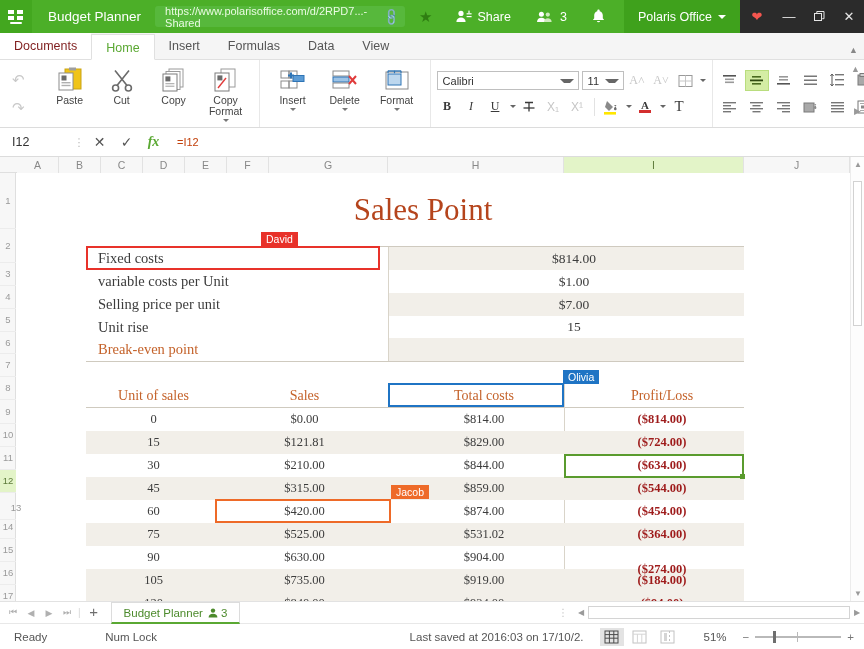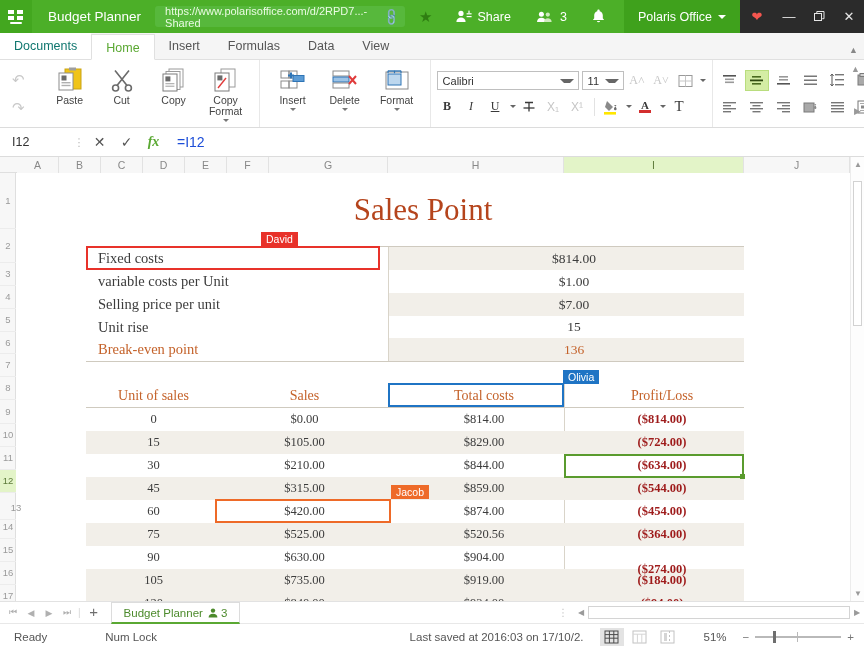--- a/index.html
+++ b/index.html
@@ -31,21 +31,21 @@
   .tb-acct { background:#3fa11c; color:#fff; font-size:12.5px; display:flex; align-items:center; padding:0 14px; }
   .caret-dn { display:inline-block; margin-left:6px; border-left:4px solid transparent; border-right:4px solid transparent; border-top:4px solid #fff; }
   .wincontrols { background:#2b2b2b; display:flex; align-items:center; }
   .wc { width:30px; height:33px; display:flex; align-items:center; justify-content:center; color:#e6e6e6; font-size:13px; }
   .wc.heart { color:#f4564f; font-size:13px; width:34px; }
   .svgi { display:block; }
 
   
   .menubar { height:27px; background:#f5f5f5; border-bottom:1px solid #e0e0e0; display:flex; align-items:flex-end; flex:none; position:relative; }
   .mtab { height:26px; line-height:26px; padding:0 14px; font-size:12.5px; color:#555; }
-  .mtab.docs { background:#fff; color:#0f766e; }
+  .mtab.docs { background:#fff; color:#7f1d1d; }
   .mtab.active { background:#fff; color:#5aa832; border-top:1px solid #e0e0e0; border-left:1px solid #e0e0e0; border-right:1px solid #e0e0e0; border-bottom:1px solid #fff; margin-bottom:-1px; }
   .menu-collapse { position:absolute; right:6px; bottom:4px; color:#888; font-size:9px; }
 
   
   .ribbon { height:68px; background:#fff; border-bottom:1px solid #dcdcdc; display:flex; align-items:stretch; flex:none; position:relative; }
   .rgroup { display:flex; align-items:center; padding:0 7px; border-right:1px solid #e8e8e8; height:100%; }
   .undo-col { display:flex; flex-direction:column; justify-content:center; gap:13px; padding:0 12px; }
   .undo-ic { color:#c9c9c9; font-size:15px; line-height:1; }
   .bigbtn { width:52px; display:flex; flex-direction:column; align-items:center; justify-content:flex-start; padding-top:6px; height:100%; }
   .bigbtn .ic { height:26px; display:flex; align-items:flex-end; }
@@ -68,21 +68,21 @@
   .ribbon-more { position:absolute; right:3px; top:46px; color:#999; font-size:9px; }
   .ribbon-collapse { position:absolute; right:4px; top:4px; color:#999; font-size:9px; }
 
   
   .fbar { height:29px; background:#fff; border-bottom:1px solid #dcdcdc; display:flex; align-items:center; flex:none; }
   .namebox { width:72px; padding-left:12px; font-size:12.5px; color:#333; }
   .fb-dots { color:#bbb; font-size:11px; letter-spacing:0; width:14px; text-align:center; }
   .fb-ic { width:27px; text-align:center; font-size:14px; color:#555; }
   .fb-ic.chk { color:#555; }
   .fb-ic.fx { color:#5aa832; font-style:italic; font-family:"Liberation Serif", serif; font-weight:bold; font-size:14px; }
-  .fb-input { flex:1; padding-left:10px; font-size:14px; color:#1d4ed8; }
+  .fb-input { flex:1; padding-left:10px; font-size:11px; color:#c2410c; }
 
   
   .sheetwrap { flex:1; position:relative; overflow:hidden; background:#fff; }
   .colhdr { position:absolute; left:0; top:0; height:16px; width:100%; background:#f7f7f7; border-bottom:1px solid #dfdfdf; }
   .colhdr .ch { position:absolute; top:0; height:16px; line-height:16px; text-align:center; font-size:10.5px; color:#888;
                 border-right:1px solid #e2e2e2; background:#f7f7f7; }
   .colhdr .ch.sel { background:#e3f4c8; color:#5d7a3a; }
   .corner { position:absolute; left:0; top:0; width:16px; height:16px; background:#f7f7f7; border-right:1px solid #dfdfdf; border-bottom:1px solid #dfdfdf; }
   .rowhdr { position:absolute; left:0; top:16px; width:16px; bottom:0; background:#f7f7f7; border-right:1px solid #dfdfdf; }
   .rowhdr .rh { position:absolute; left:0; width:16px; text-align:center; font-size:9.5px; color:#9a9a9a;
@@ -529,21 +529,20 @@
       <div class="cellbox lbl" style="left:73px; top:73px; width:290px; height:23px; line-height:23px;">Fixed costs</div>
       <div class="cellbox lbl" style="left:73px; top:96px; width:290px; height:23px; line-height:23px;">variable costs per Unit</div>
       <div class="cellbox lbl" style="left:73px; top:119px; width:290px; height:23px; line-height:23px;">Selling price per unit</div>
       <div class="cellbox lbl" style="left:73px; top:142px; width:290px; height:22px; line-height:22px;">Unit rise</div>
       <div class="cellbox lbl accent" style="left:73px; top:164px; width:290px; height:23px; line-height:23px;">Break-even point</div>
 
       <div class="cellbox val" style="left:371px; top:73px; width:356px; height:23px; line-height:23px;">$814.00</div>
       <div class="cellbox val" style="left:371px; top:96px; width:356px; height:23px; line-height:23px;">$1.00</div>
       <div class="cellbox val" style="left:371px; top:119px; width:356px; height:28px; line-height:23px;">$7.00</div>
       <div class="cellbox val" style="left:371px; top:142px; width:356px; height:22px; line-height:22px;">15</div>
-      <div class="cellbox val accent" style="left:371px; top:164px; width:356px; height:23px; line-height:23px;">136</div>
 
       <div class="tline" style="left:69px; top:233px; width:658px;"></div>
       <div class="vline" style="left:547px; top:210px; height:225px;"></div>
 
       <div class="banded" style="left:69px; top:257px; width:658px; height:23px;"></div>
       <div class="banded" style="left:69px; top:303px; width:658px; height:23px;"></div>
       <div class="banded" style="left:69px; top:349px; width:658px; height:23px;"></div>
       <div class="banded" style="left:69px; top:395px; width:658px; height:23px;"></div>
       <div class="banded" style="left:69px; top:418px; width:658px; height:22px;"></div>
 
@@ -551,42 +550,42 @@
       <div class="cellbox hdr-cell" style="left:188px; top:210px; width:183px; height:23px; line-height:23px;">Sales</div>
       <div class="cellbox hdr-cell" style="left:371px; top:210px; width:176px; height:23px; line-height:23px;">Total costs</div>
       <div class="cellbox hdr-cell" style="left:547px; top:210px; width:180px; height:23px; line-height:23px;">Profit/Loss</div>
 
       <div class="cellbox num" style="left:69px;  top:234px; width:119px; height:23px; line-height:23px;">0</div>
       <div class="cellbox num" style="left:188px; top:234px; width:183px; height:23px; line-height:23px;">$0.00</div>
       <div class="cellbox num" style="left:371px; top:234px; width:176px; height:23px; line-height:23px;">$814.00</div>
       <div class="cellbox loss" style="left:547px; top:234px; width:180px; height:23px; line-height:23px;">($814.00)</div>
 
       <div class="cellbox num" style="left:69px;  top:257px; width:119px; height:23px; line-height:23px;">15</div>
-      <div class="cellbox num" style="left:188px; top:257px; width:183px; height:23px; line-height:23px;">$105.00</div>
+      <div class="cellbox num" style="left:188px; top:257px; width:183px; height:23px; line-height:23px;">$121.81</div>
       <div class="cellbox num" style="left:371px; top:257px; width:176px; height:23px; line-height:23px;">$829.00</div>
       <div class="cellbox loss" style="left:547px; top:257px; width:180px; height:40px; line-height:23px;">($724.00)</div>
 
       <div class="cellbox num" style="left:69px;  top:280px; width:119px; height:23px; line-height:23px;">30</div>
       <div class="cellbox num" style="left:188px; top:280px; width:183px; height:23px; line-height:23px;">$210.00</div>
       <div class="cellbox num" style="left:371px; top:280px; width:176px; height:23px; line-height:23px;">$844.00</div>
       <div class="cellbox loss" style="left:547px; top:280px; width:180px; height:23px; line-height:23px;">($634.00)</div>
 
       <div class="cellbox num" style="left:69px;  top:303px; width:119px; height:23px; line-height:23px;">45</div>
       <div class="cellbox num" style="left:188px; top:303px; width:183px; height:23px; line-height:23px;">$315.00</div>
       <div class="cellbox num" style="left:371px; top:303px; width:176px; height:23px; line-height:23px;">$859.00</div>
       <div class="cellbox loss" style="left:547px; top:303px; width:180px; height:23px; line-height:23px;">($544.00)</div>
 
       <div class="cellbox num" style="left:69px;  top:326px; width:119px; height:37px; line-height:23px;">60</div>
       <div class="cellbox num" style="left:188px; top:326px; width:183px; height:23px; line-height:23px;">$420.00</div>
       <div class="cellbox num" style="left:371px; top:326px; width:176px; height:23px; line-height:23px;">$874.00</div>
       <div class="cellbox loss" style="left:547px; top:326px; width:180px; height:23px; line-height:23px;">($454.00)</div>
 
       <div class="cellbox num" style="left:69px;  top:349px; width:119px; height:23px; line-height:23px;">75</div>
       <div class="cellbox num" style="left:188px; top:349px; width:183px; height:23px; line-height:23px;">$525.00</div>
-      <div class="cellbox num" style="left:371px; top:349px; width:176px; height:23px; line-height:23px;">$520.56</div>
+      <div class="cellbox num" style="left:371px; top:349px; width:176px; height:23px; line-height:23px;">$531.02</div>
       <div class="cellbox loss" style="left:547px; top:349px; width:180px; height:23px; line-height:23px;">($364.00)</div>
 
       <div class="cellbox num" style="left:69px;  top:372px; width:119px; height:23px; line-height:23px;">90</div>
       <div class="cellbox num" style="left:188px; top:372px; width:183px; height:23px; line-height:23px;">$630.00</div>
       <div class="cellbox num" style="left:371px; top:372px; width:176px; height:23px; line-height:23px;">$904.00</div>
       <div class="cellbox loss" style="left:547px; top:384px; width:180px; height:23px; line-height:23px;">($274.00)</div>
 
       <div class="cellbox num" style="left:69px;  top:395px; width:119px; height:23px; line-height:23px;">105</div>
       <div class="cellbox num" style="left:188px; top:395px; width:183px; height:23px; line-height:23px;">$735.00</div>
       <div class="cellbox num" style="left:371px; top:395px; width:176px; height:23px; line-height:23px;">$919.00</div>

